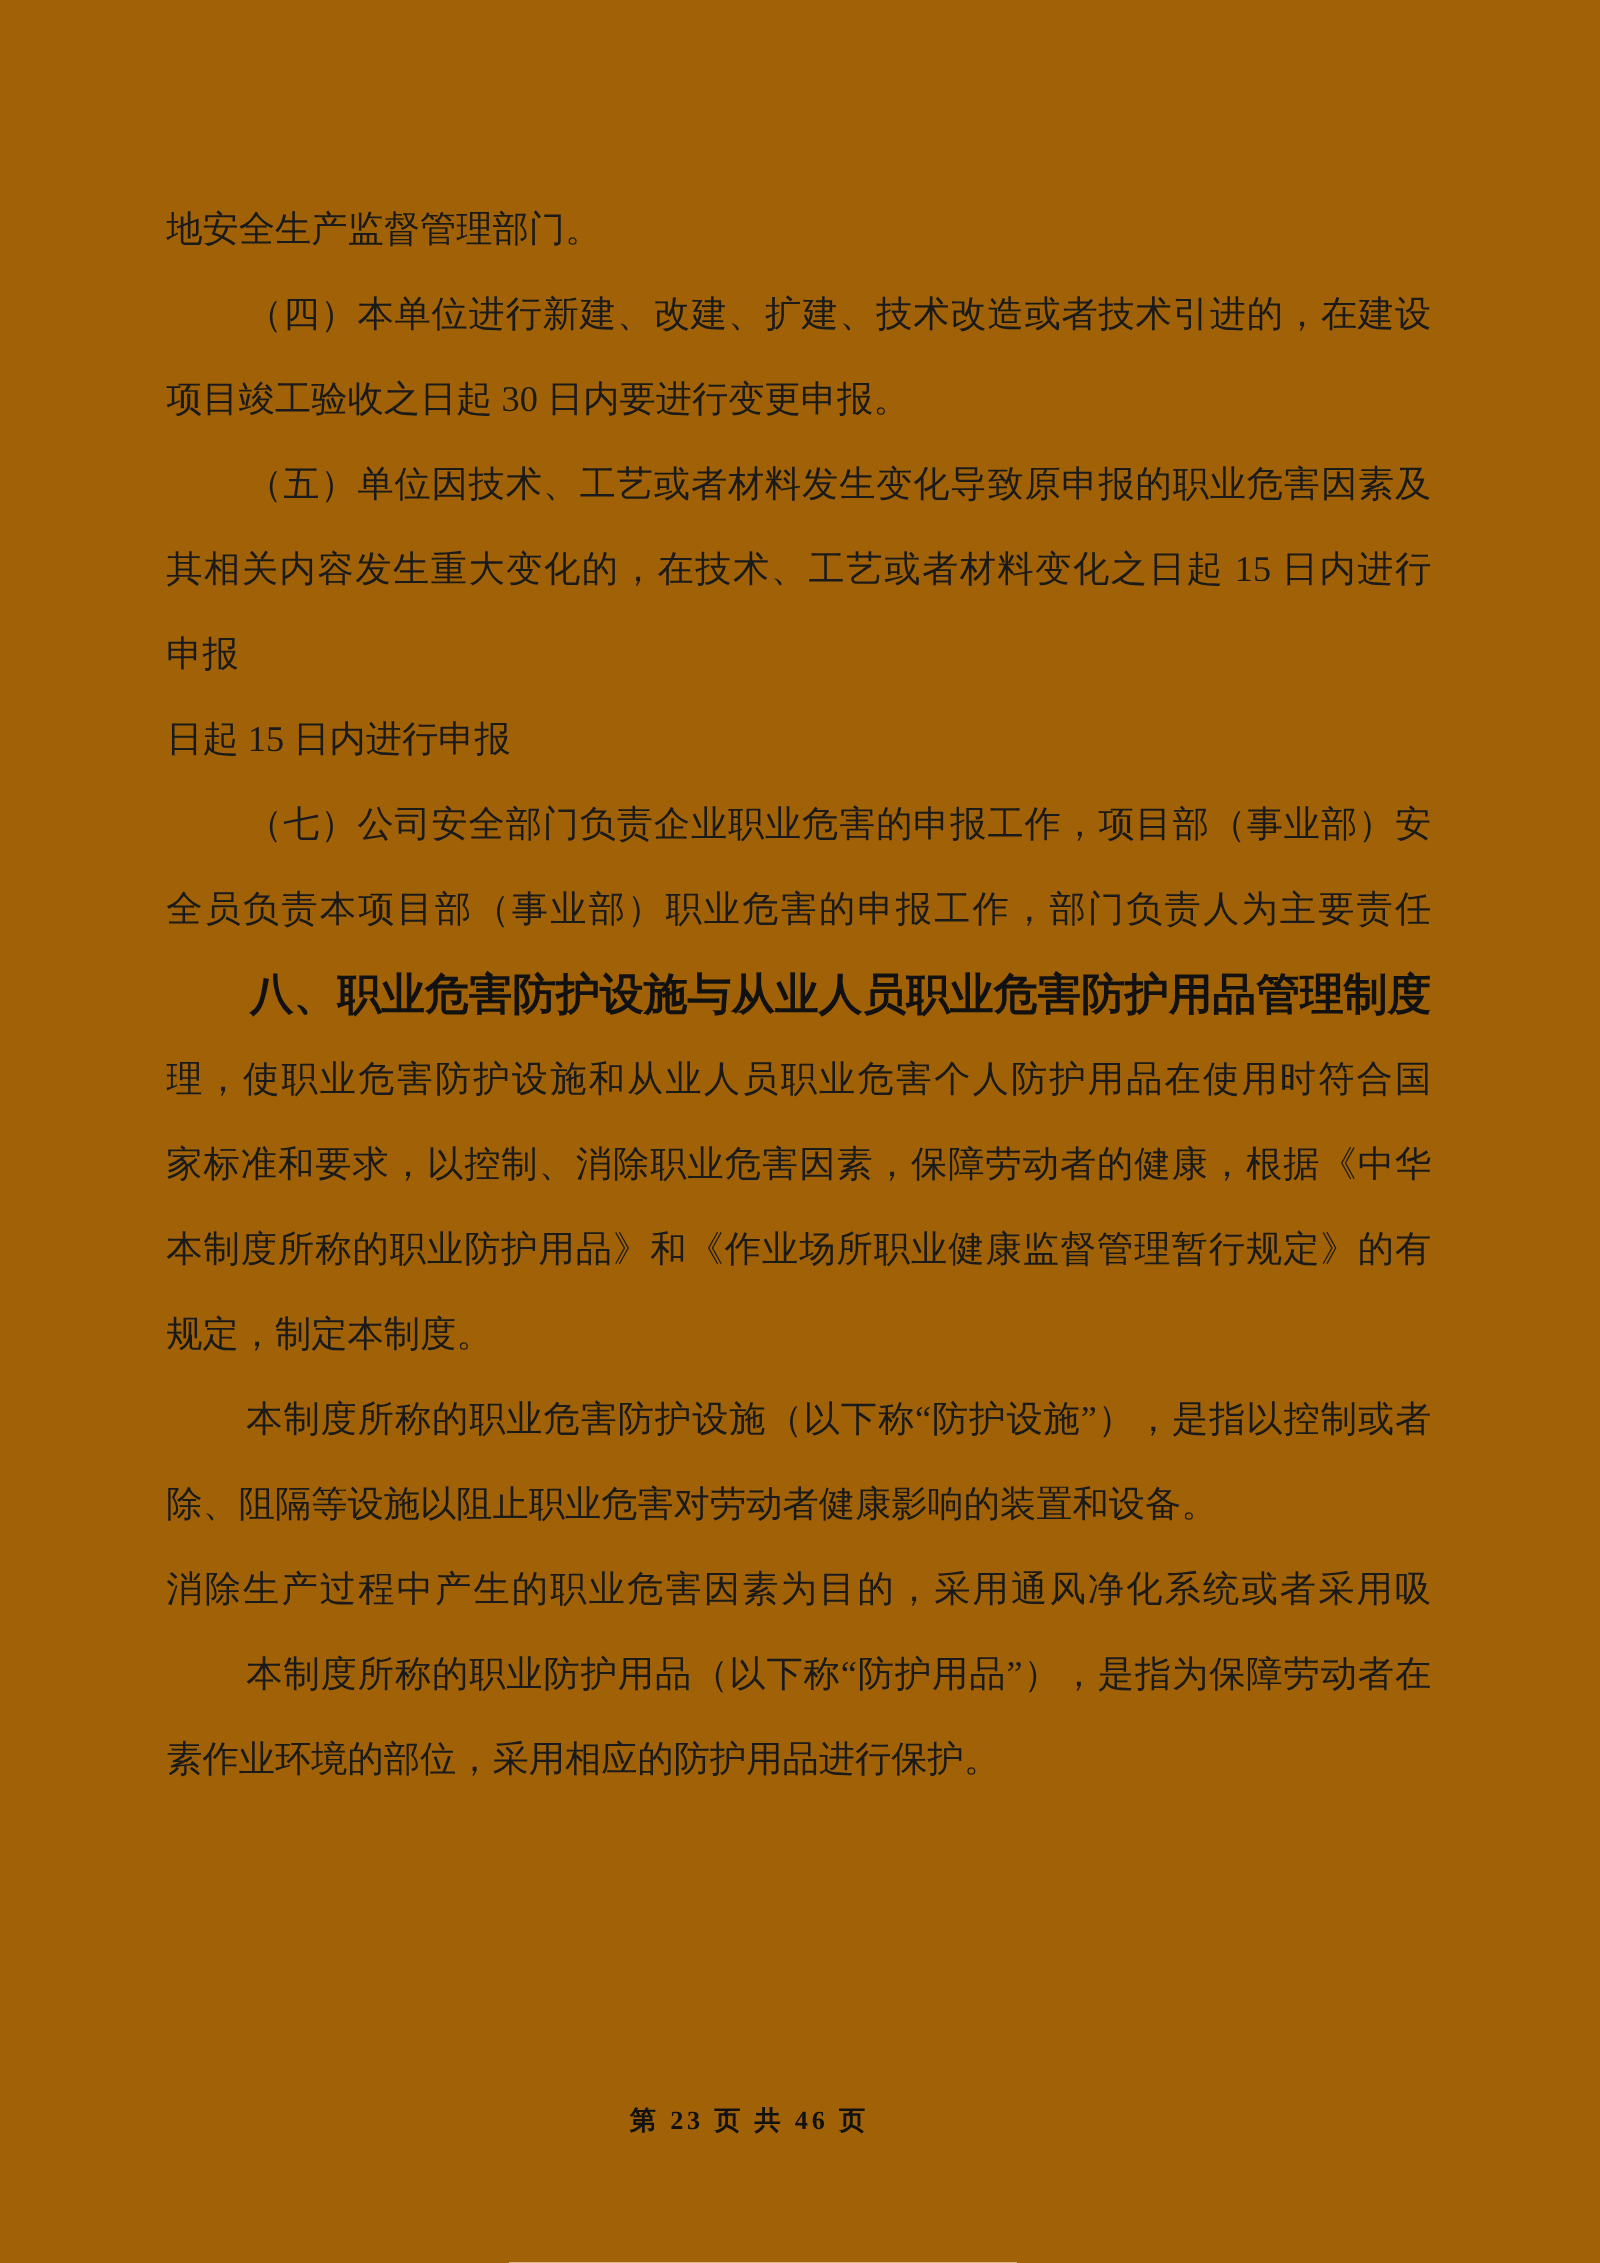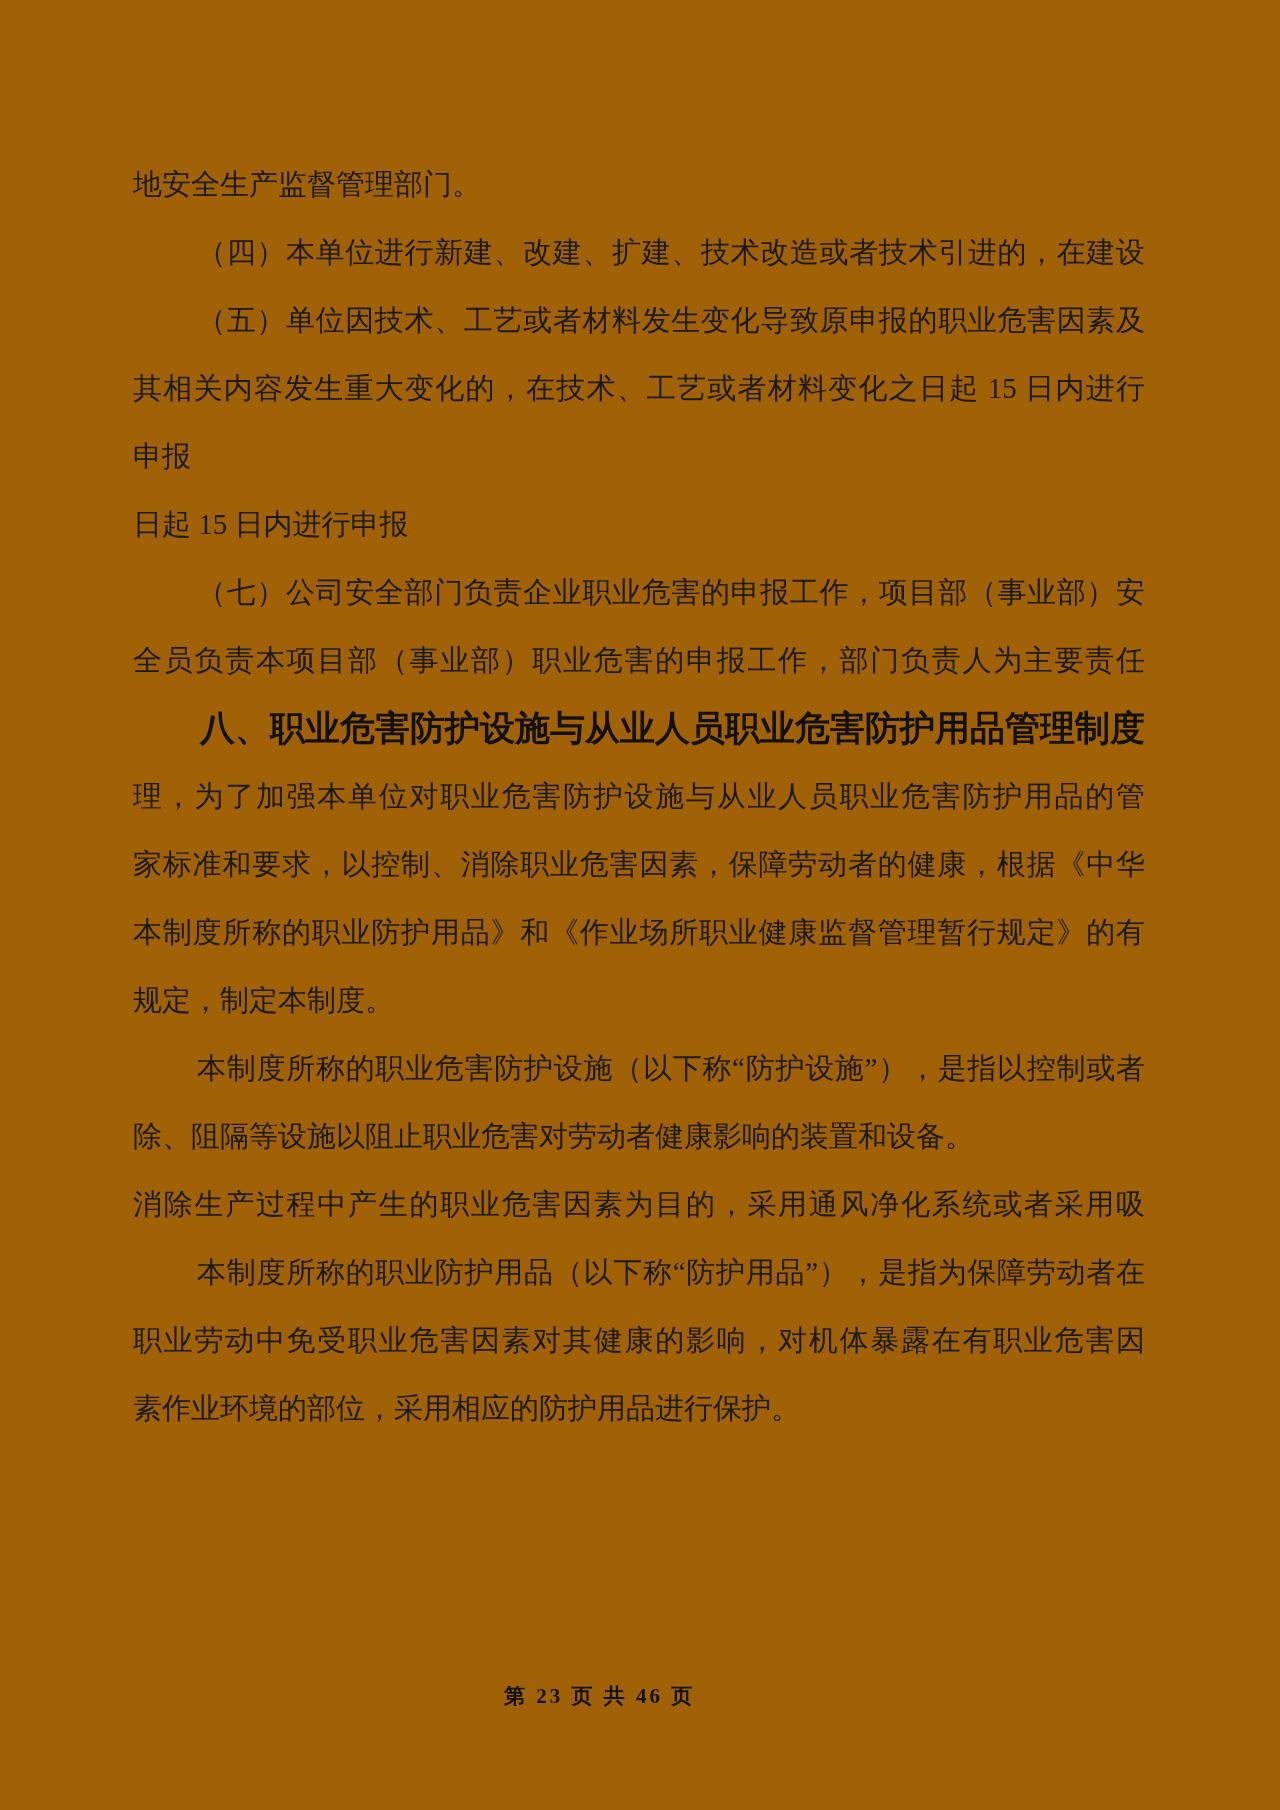--- a/index.html
+++ b/index.html
@@ -64,36 +64,36 @@
   }
 </style>
 </head>
 <body>
 
 <div class="page">
   <div class="content">
 
     <div class="line">地安全生产监督管理部门。</div>
     <div class="line j ind">（四）本单位进行新建、改建、扩建、技术改造或者技术引进的，在建设</div>
+    <div class="line">项目竣工验收之日起 30 日内要进行变更申报。</div>
     <div class="line j ind">（五）单位因技术、工艺或者材料发生变化导致原申报的职业危害因素及</div>
     <div class="line j">其相关内容发生重大变化的，在技术、工艺或者材料变化之日起 15 日内进行</div>
     <div class="line">申报</div>
     <div class="line">日起 15 日内进行申报</div>
     <div class="line j ind">（七）公司安全部门负责企业职业危害的申报工作，项目部（事业部）安</div>
     <div class="line j">全员负责本项目部（事业部）职业危害的申报工作，部门负责人为主要责任人。</div>
 
     <div class="heading">八、职业危害防护设施与从业人员职业危害防护用品管理制度</div>
 
-    <div class="line j">理，为了加强本单位对职业危害防护设施与从业人员职业危害防护用品的管</div>
+    <div class="line j">理，使职业危害防护设施和从业人员职业危害个人防护用品在使用时符合国</div>
     <div class="line j">家标准和要求，以控制、消除职业危害因素，保障劳动者的健康，根据《中华</div>
     <div class="line j">本制度所称的职业防护用品》和《作业场所职业健康监督管理暂行规定》的有关</div>
     <div class="line">规定，制定本制度。</div>
     <div class="line j ind">本制度所称的职业危害防护设施（以下称“防护设施”），是指以控制或者</div>
     <div class="line">除、阻隔等设施以阻止职业危害对劳动者健康影响的装置和设备。</div>
     <div class="line j">消除生产过程中产生的职业危害因素为目的，采用通风净化系统或者采用吸</div>
     <div class="line j ind">本制度所称的职业防护用品（以下称“防护用品”），是指为保障劳动者在</div>
-    <div class="line j">职业劳动中免受职业危害因素对其健康的影响，对机体暴露在有职业危害因</div>
     <div class="line">素作业环境的部位，采用相应的防护用品进行保护。</div>
 
   </div>
 
   <div class="footer">第 23 页 共 46 页</div>
 </div>
 
 </body></html>

